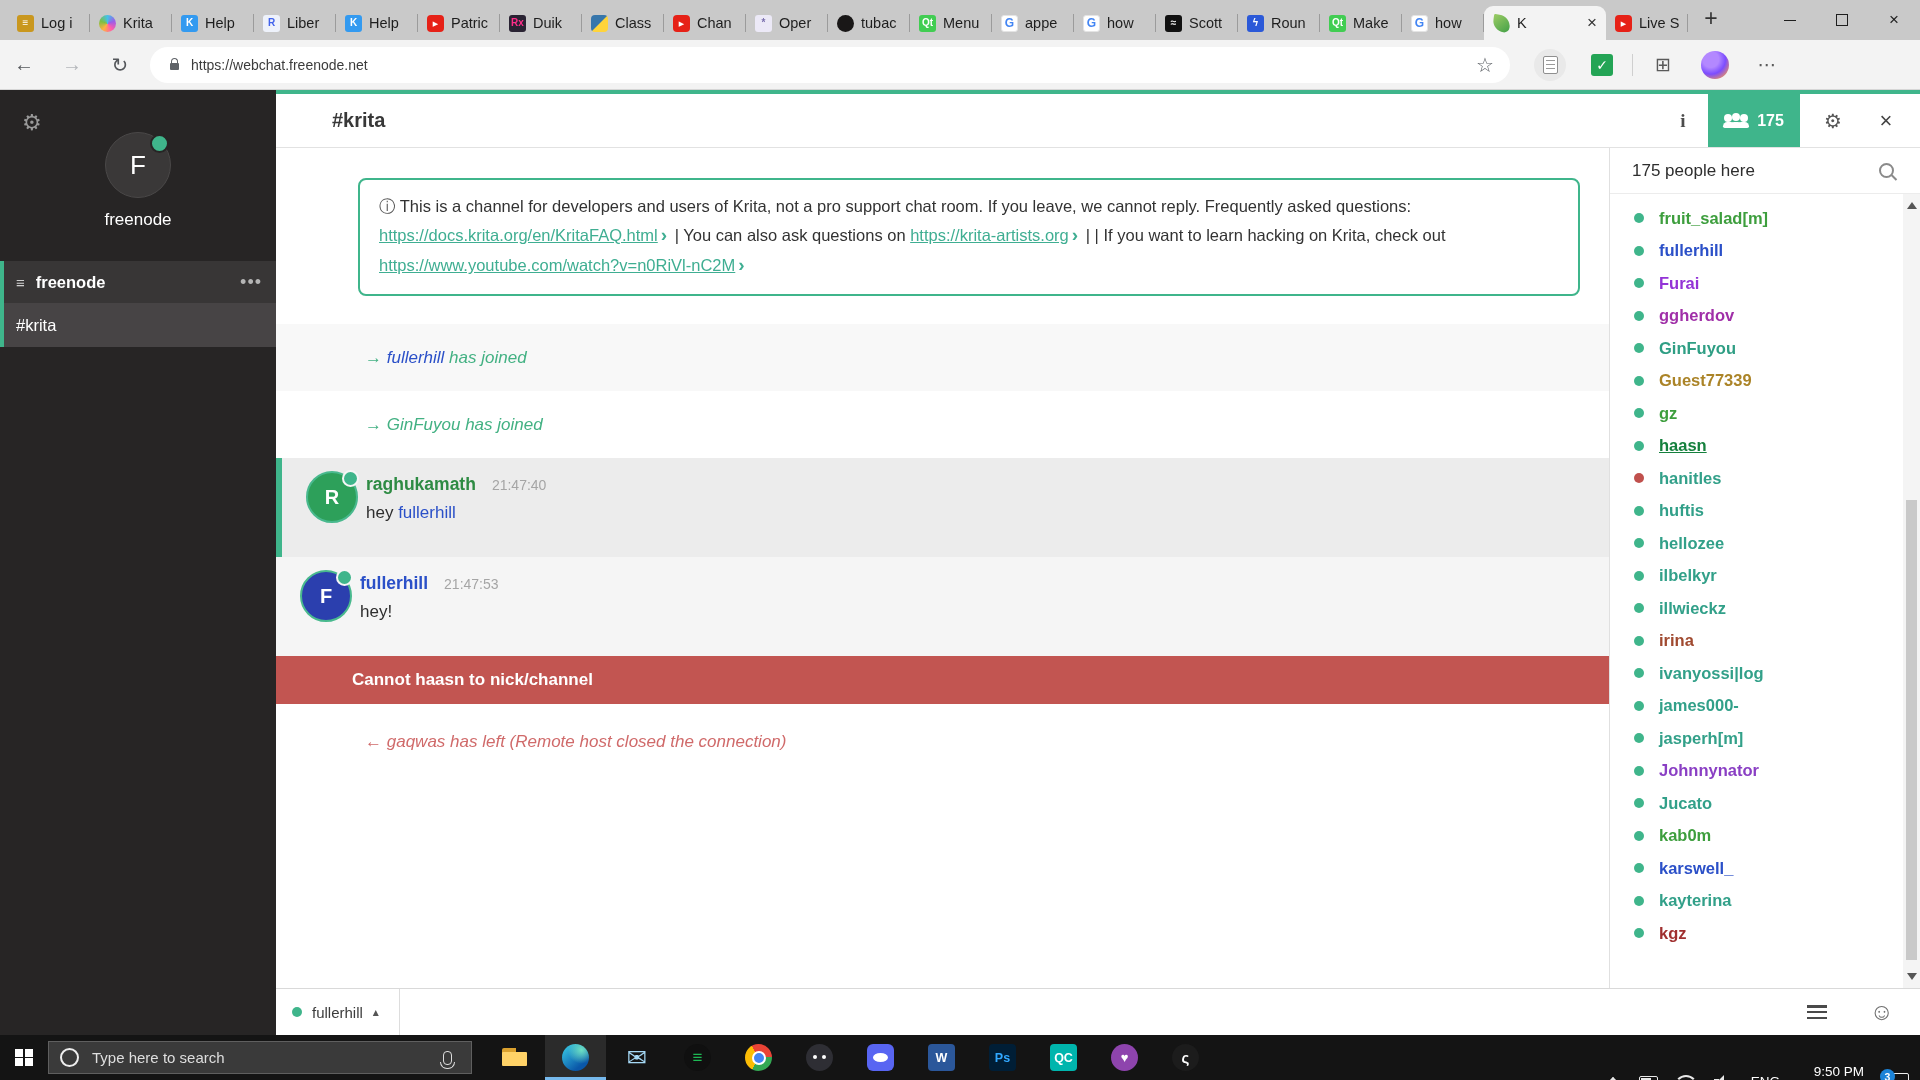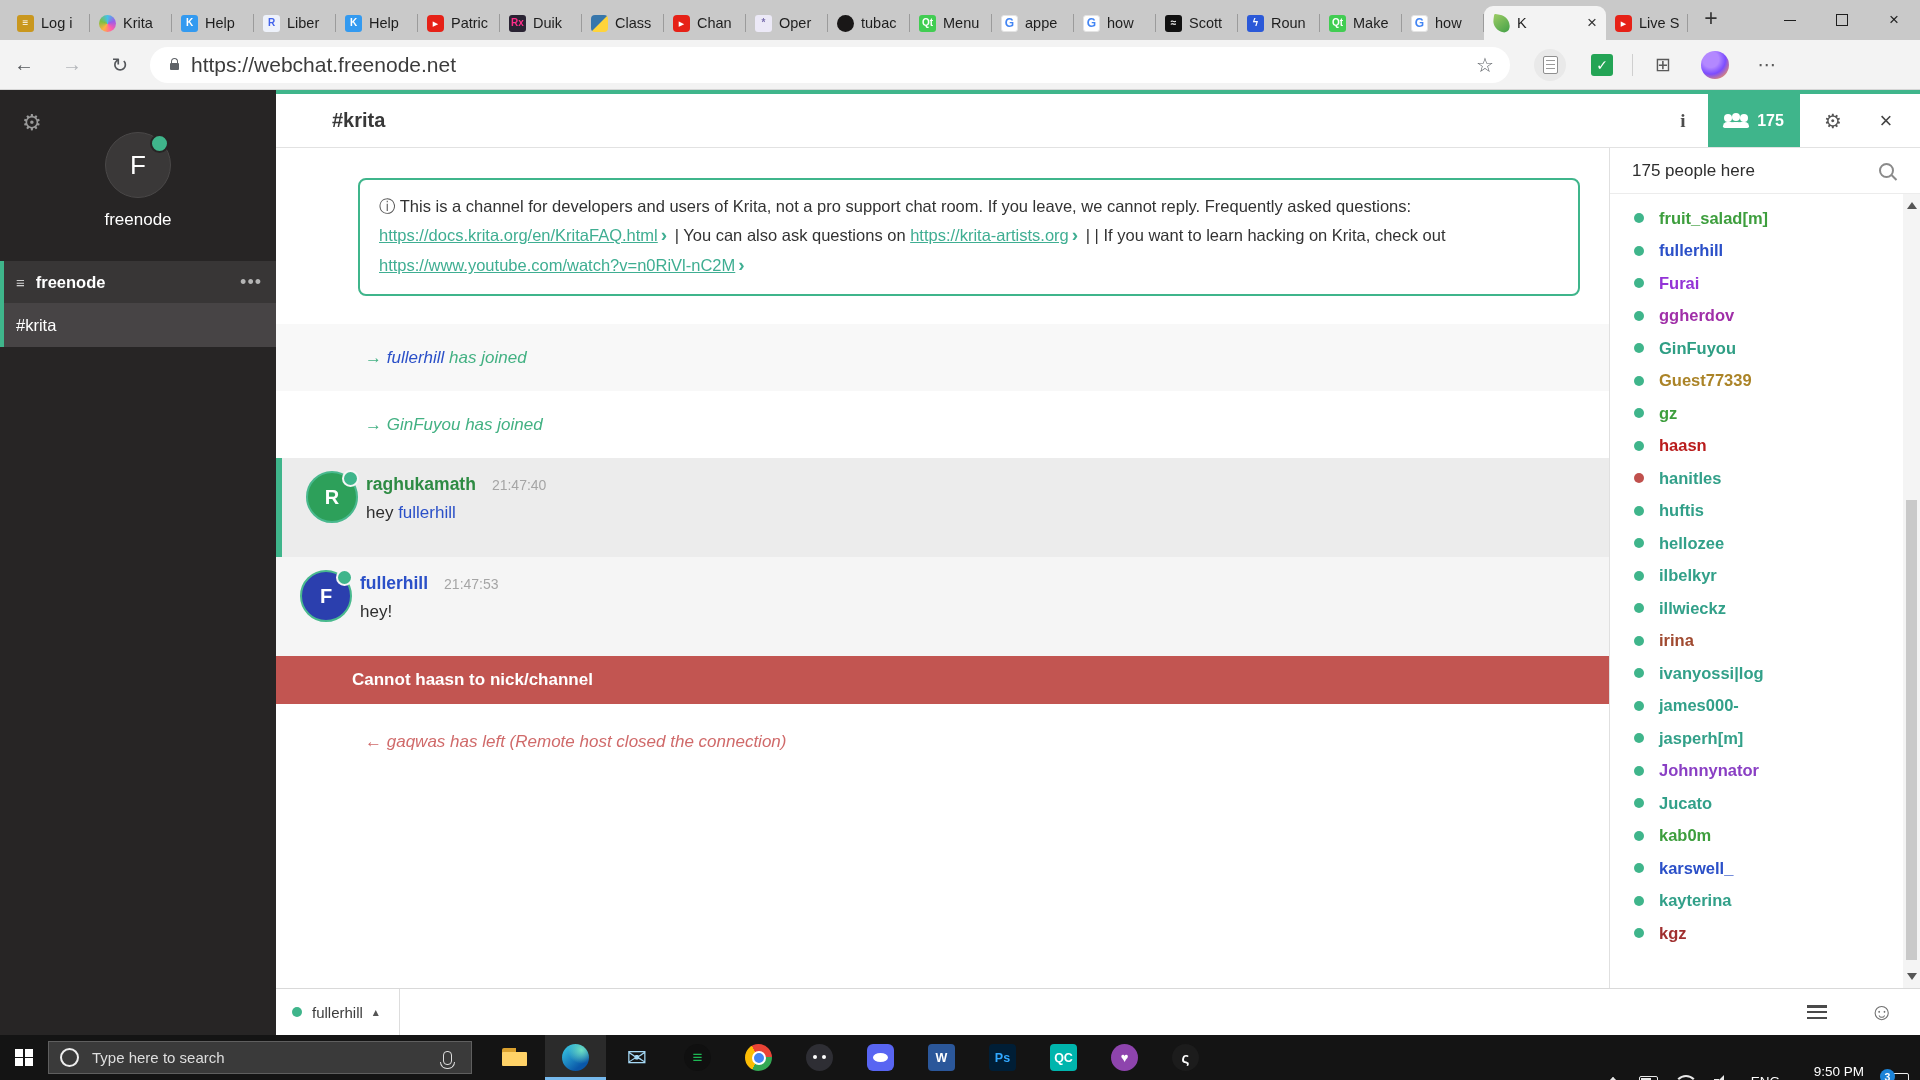--- a/index.html
+++ b/index.html
@@ -20,21 +20,21 @@
   .wc-min{width:12px;height:0;border-bottom:1.6px solid #1e1e1e;display:block;}
   .wc-max{width:10px;height:10px;border:1.4px solid #1e1e1e;display:block;position:relative;background:#c9c9c9;}
   .wc-max::before{content:"";position:absolute;left:2px;top:-4px;width:10px;height:10px;border:1.4px solid #1e1e1e;z-index:-1;}
   
   .toolbar{position:absolute;top:40px;left:0;right:0;height:50px;background:#f3f3f3;border-bottom:1px solid #d6d6d6;display:flex;align-items:center;box-sizing:border-box;}
   .nav-ic{width:48px;text-align:center;font-size:20px;color:#54575b;}
   .nav-ic.disabled{color:#b3b6ba;}
   .urlpill{height:36px;width:1360px;background:#fff;border-radius:18px;margin-left:6px;display:flex;align-items:center;padding:0 16px;box-sizing:border-box;}
   .lock{width:9px;height:7px;background:#5f6368;border-radius:1px;position:relative;margin:4px 12px 0 4px;flex:none;}
   .lock::before{content:"";position:absolute;left:1px;top:-5px;width:5px;height:5px;border:1.6px solid #5f6368;border-bottom:none;border-radius:4px 4px 0 0;}
-  .urltext{font-size:21px;color:#3c3c3c;}
+  .urltext{font-size:14px;color:#3c3c3c;}
   .pill-spacer{flex:1;}
   .star{font-size:20px;color:#5f6368;}
   .tb-right{display:flex;align-items:center;gap:0;margin-left:14px;}
   .tb-ic{width:52px;display:flex;align-items:center;justify-content:center;color:#5a5a5a;font-size:19px;}
   .reader-circle{width:32px;height:32px;border-radius:50%;background:#e9e9e9;display:flex;align-items:center;justify-content:center;}
   .docpage{width:13px;height:16px;border:1px solid #8f8f8f;border-radius:2px;background:#fff;position:relative;}
   .docpage::before{content:"";position:absolute;left:2px;right:2px;top:3px;height:1.5px;background:#9a9a9a;box-shadow:0 4px 0 #9a9a9a,0 8px 0 #9a9a9a;}
   .ext-check{width:22px;height:22px;background:#23a455;border-radius:3px;color:#fff;font-size:14px;display:flex;align-items:center;justify-content:center;}
   .tb-divider{width:1px;height:22px;background:#cfcfcf;margin:0 4px;}
   .profile-av{width:28px;height:28px;border-radius:50%;background:radial-gradient(circle at 35% 30%,#b388ff 0 30%,#7c4dff 55%,#ff9e40 90%);}
@@ -408,21 +408,21 @@
               <div class="uitem">
                 <span class="udot" style="background: rgb(63, 181, 139);"></span>
                 <span style="color: rgb(171, 132, 40);">Guest77339</span>
               </div>
               <div class="uitem">
                 <span class="udot" style="background: rgb(63, 181, 139);"></span>
                 <span style="color: rgb(61, 158, 61);">gz</span>
               </div>
               <div class="uitem">
                 <span class="udot" style="background: rgb(63, 181, 139);"></span>
-                <span style="color: #b91c1c;">haasn</span>
+                <span style="color: #15803d; text-decoration: underline;">haasn</span>
               </div>
               <div class="uitem">
                 <span class="udot" style="background: rgb(192, 80, 77);"></span>
                 <span style="color: rgb(50, 160, 137);">hanitles</span>
               </div>
               <div class="uitem">
                 <span class="udot" style="background: rgb(63, 181, 139);"></span>
                 <span style="color: rgb(50, 160, 137);">huftis</span>
               </div>
               <div class="uitem">

